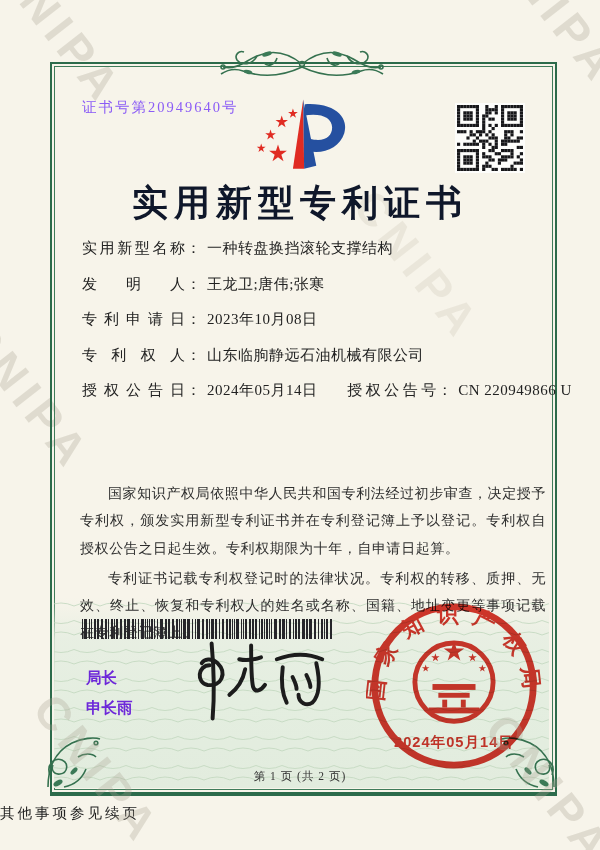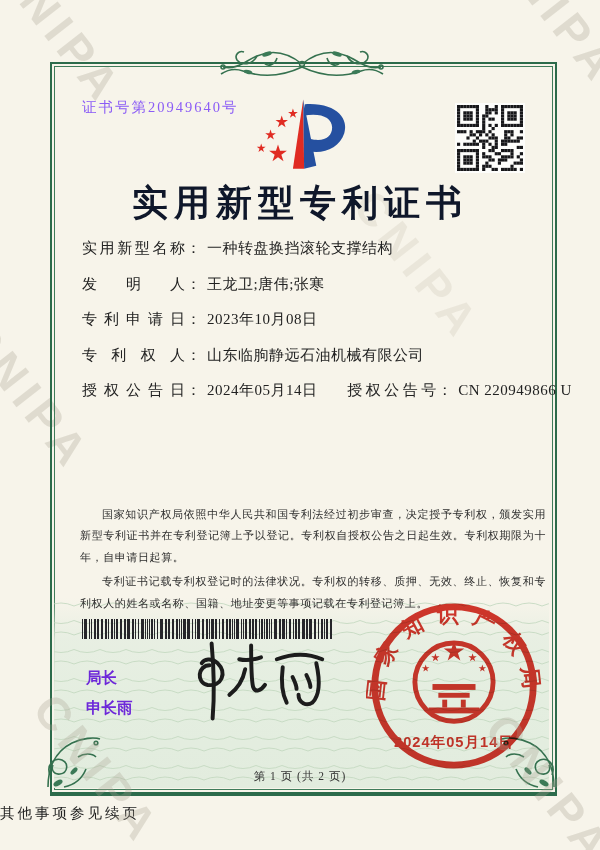--- a/index.html
+++ b/index.html
@@ -24,21 +24,21 @@
          font-family:"Liberation Sans","DejaVu Sans",sans-serif;font-weight:700;
          font-size:36px;letter-spacing:6px;color:#0f172a;}
   .fields{position:absolute;left:82px;top:239px;width:460px;z-index:2;font-size:15px;color:#222;}
   .frow{margin-bottom:15.5px;height:20px;white-space:nowrap;}
   .flabel{display:inline-block;width:104px;text-align:justify;text-align-last:justify;
           letter-spacing:1px;vertical-align:top;}
   .fcolon{display:inline-block;margin-right:6px;}
   .fvalue{letter-spacing:0.5px;}
   .frow .second{margin-left:26px;}
   .frow .flabel2{display:inline-block;width:90px;text-align:justify;text-align-last:justify;letter-spacing:1px;}
-  .paras{position:absolute;left:80px;top:504px;width:466px;z-index:2;font-size:11px;
+  .paras{position:absolute;left:80px;top:480px;width:466px;z-index:2;font-size:14px;
          line-height:1.95;text-align:justify;color:#2e2e2e;letter-spacing:0.6px;}
   .paras p{margin:0 0 3px 0;text-indent:2em;}
   .barcode{position:absolute;left:82px;top:619px;z-index:2;}
   .barcode rect{fill:#26262a;}
   .sig-block{position:absolute;left:86px;top:663px;z-index:3;
              font-family:"Liberation Sans","DejaVu Sans",sans-serif;font-weight:700;
              font-size:15.5px;color:#6d28d9;line-height:30px;}
   .signature{position:absolute;left:182px;top:634px;z-index:3;}
   .signature path{stroke:#1c1c1c;stroke-width:4;fill:none;stroke-linecap:round;stroke-linejoin:round;}
   .seal{position:absolute;left:366px;top:598px;z-index:3;opacity:0.93;mix-blend-mode:multiply;}

